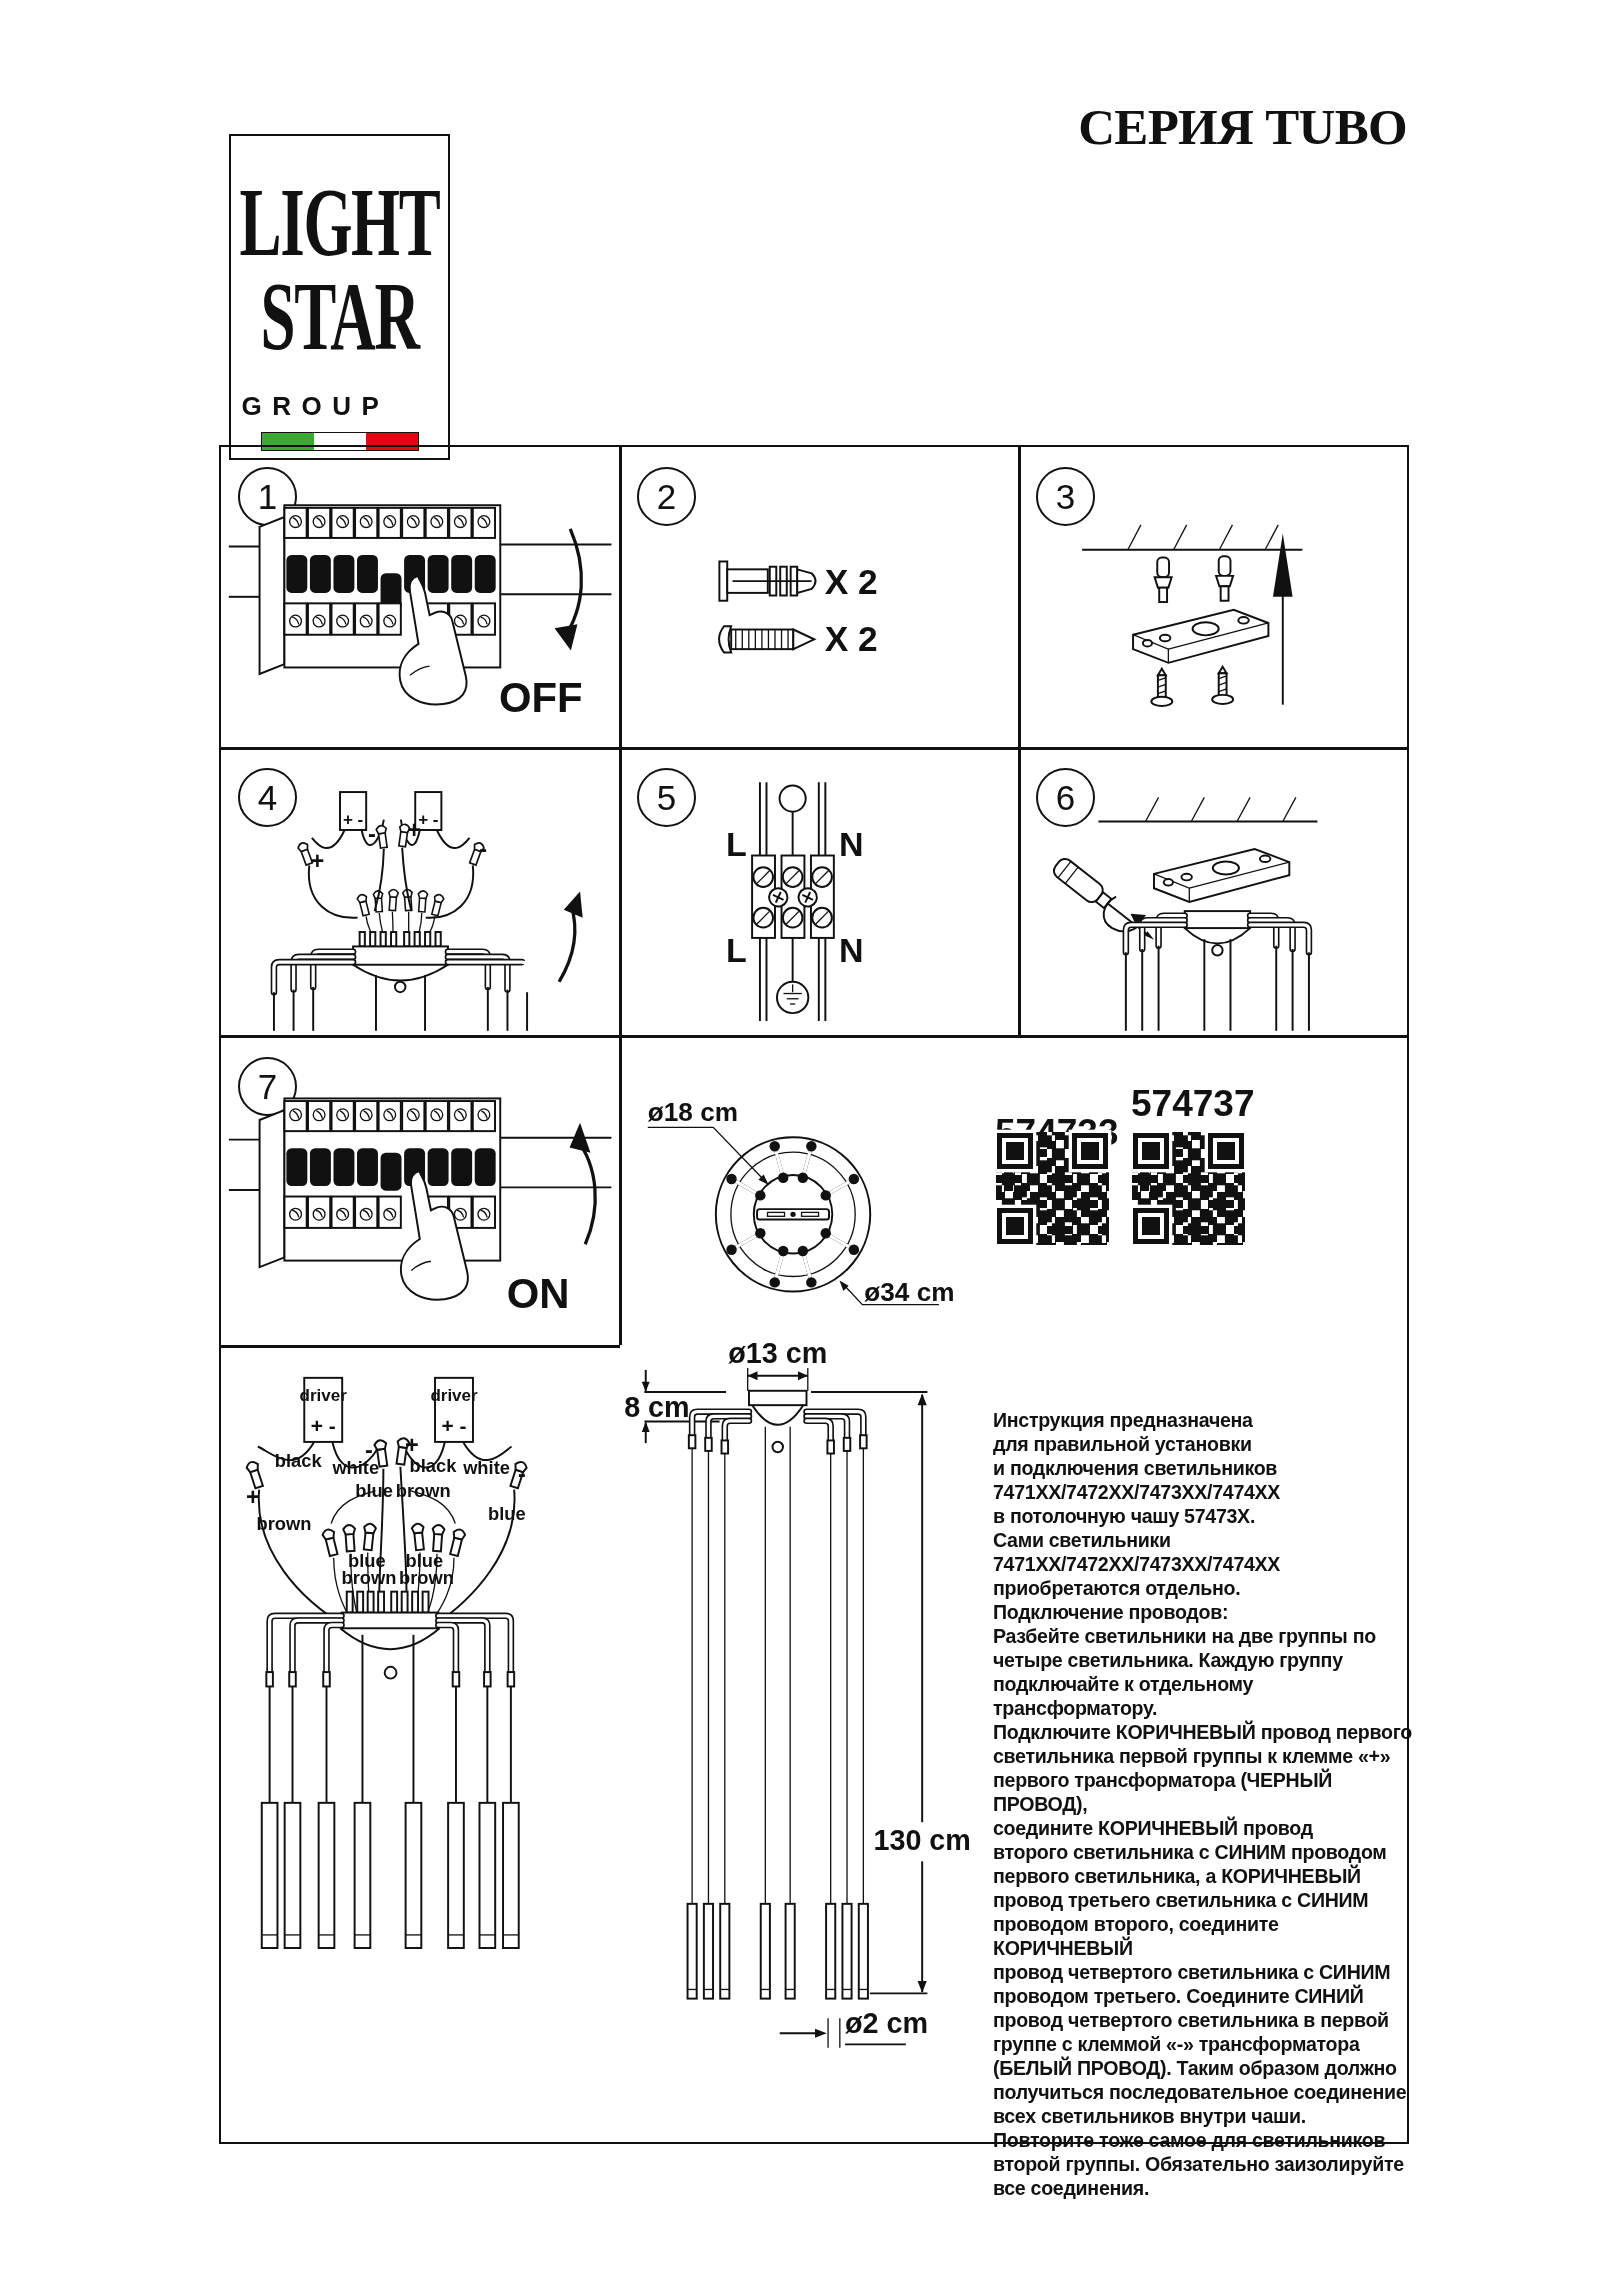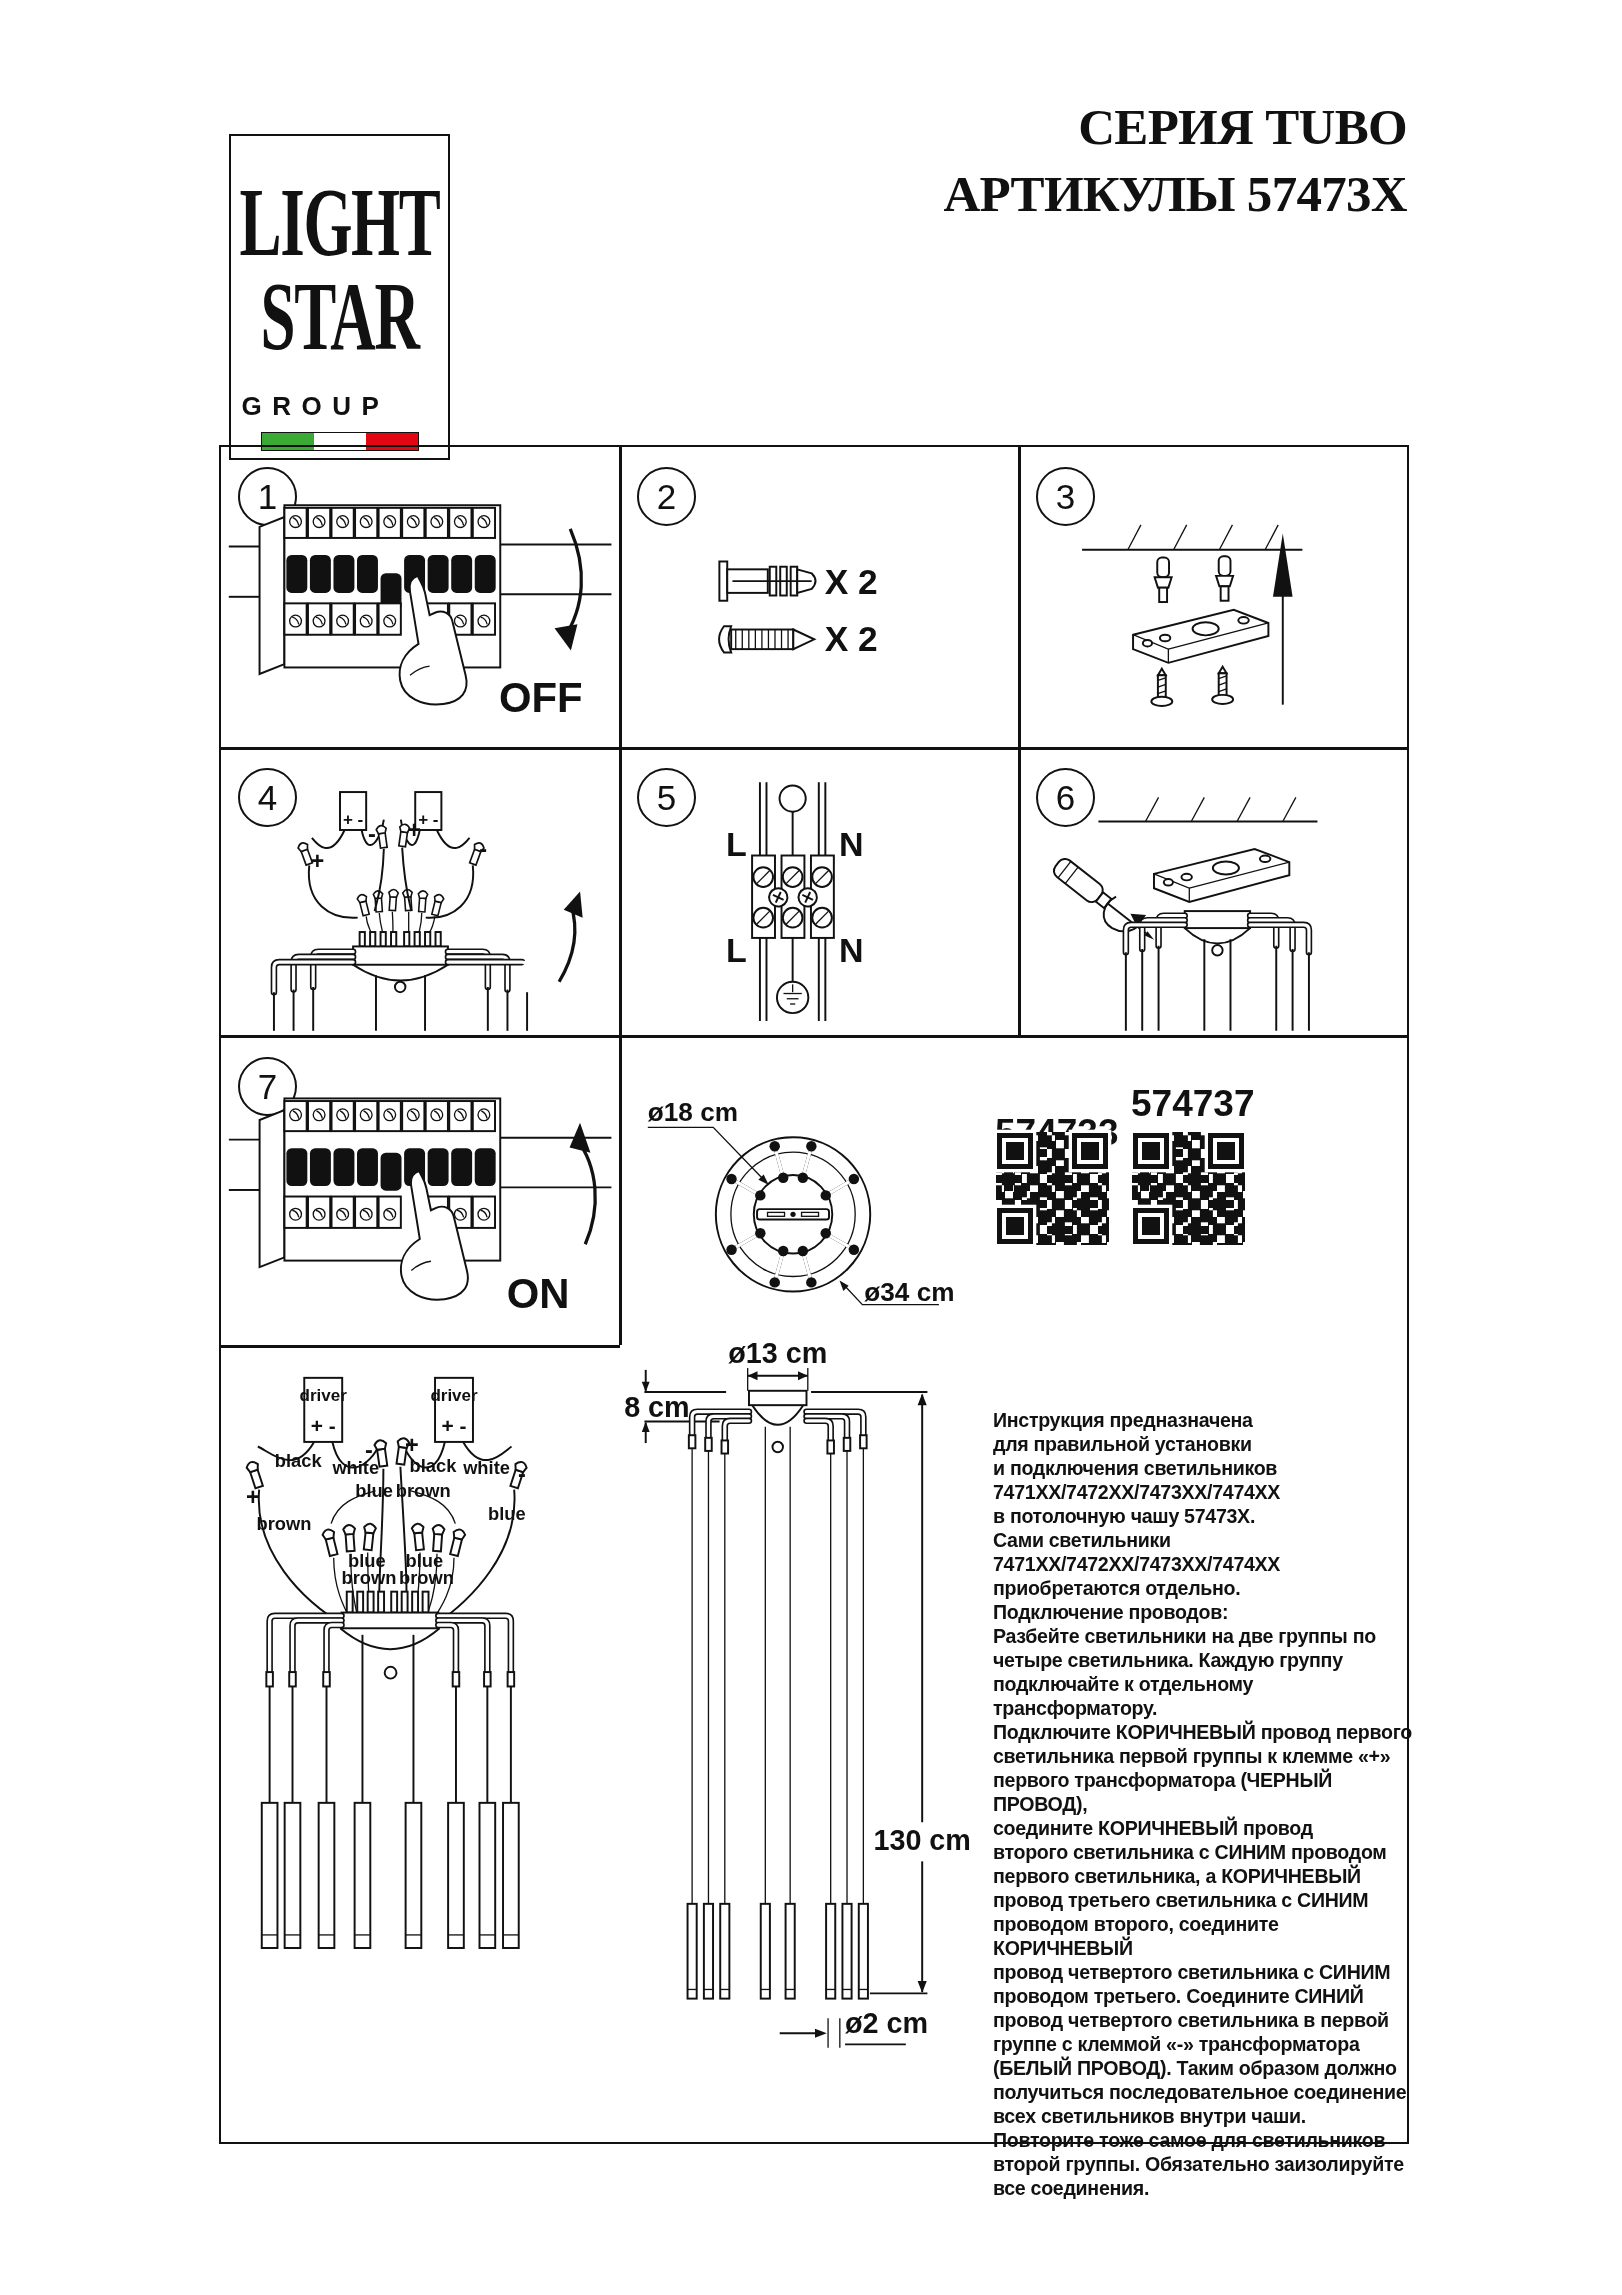--- a/index.html
+++ b/index.html
@@ -98,21 +98,20 @@
     <div class="logo-light">LIGHT</div>
     <div class="logo-star">STAR</div>
     <div class="logo-group">GROUP</div>
     <div class="logo-flag">
       <div style="background:#3aaa35"></div>
       <div style="background:#ffffff"></div>
       <div style="background:#e30613"></div>
     </div>
   </div>
   <div class="hdr-right hdr-series">СЕРИЯ TUBO</div>
-  <div class="hdr-right hdr-articles">АРТИКУЛЫ 57473X</div>
 
   <div class="grid">
     <div class="gline" style="left:0;top:300px;width:100%;height:2.6px;"></div>
     <div class="gline" style="left:0;top:588px;width:100%;height:2.6px;"></div>
     <div class="gline" style="left:398px;top:0;width:2.6px;height:898px;"></div>
     <div class="gline" style="left:797px;top:0;width:2.6px;height:588px;"></div>
     <div class="gline" style="left:0;top:898px;width:399px;height:2.6px;"></div>
   </div>
 
   <div class="stepnum" style="left:238px;top:467px;">1</div>

